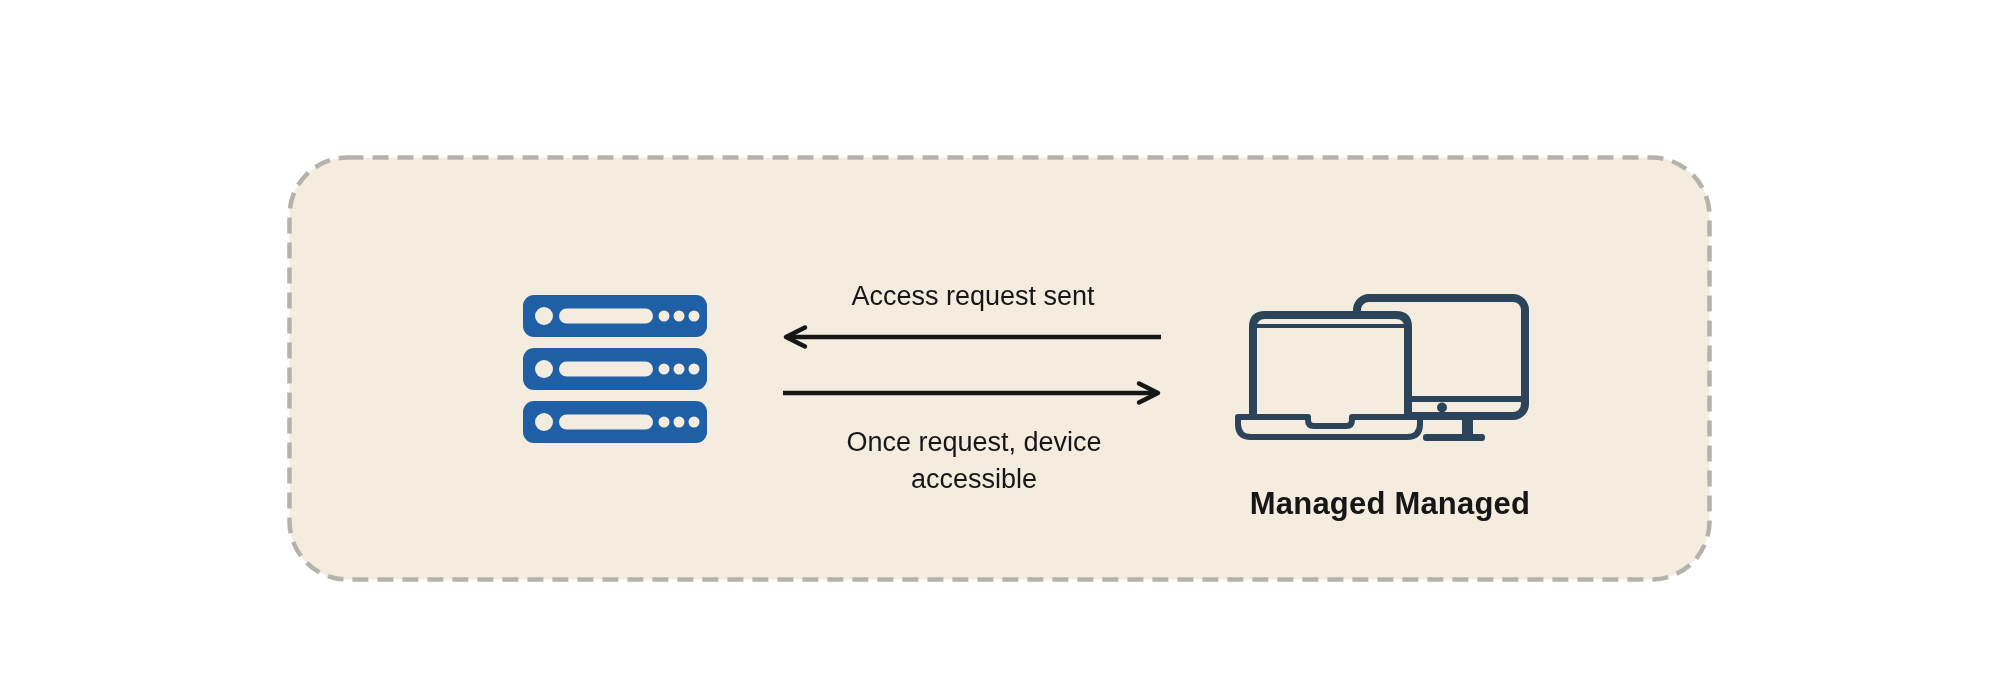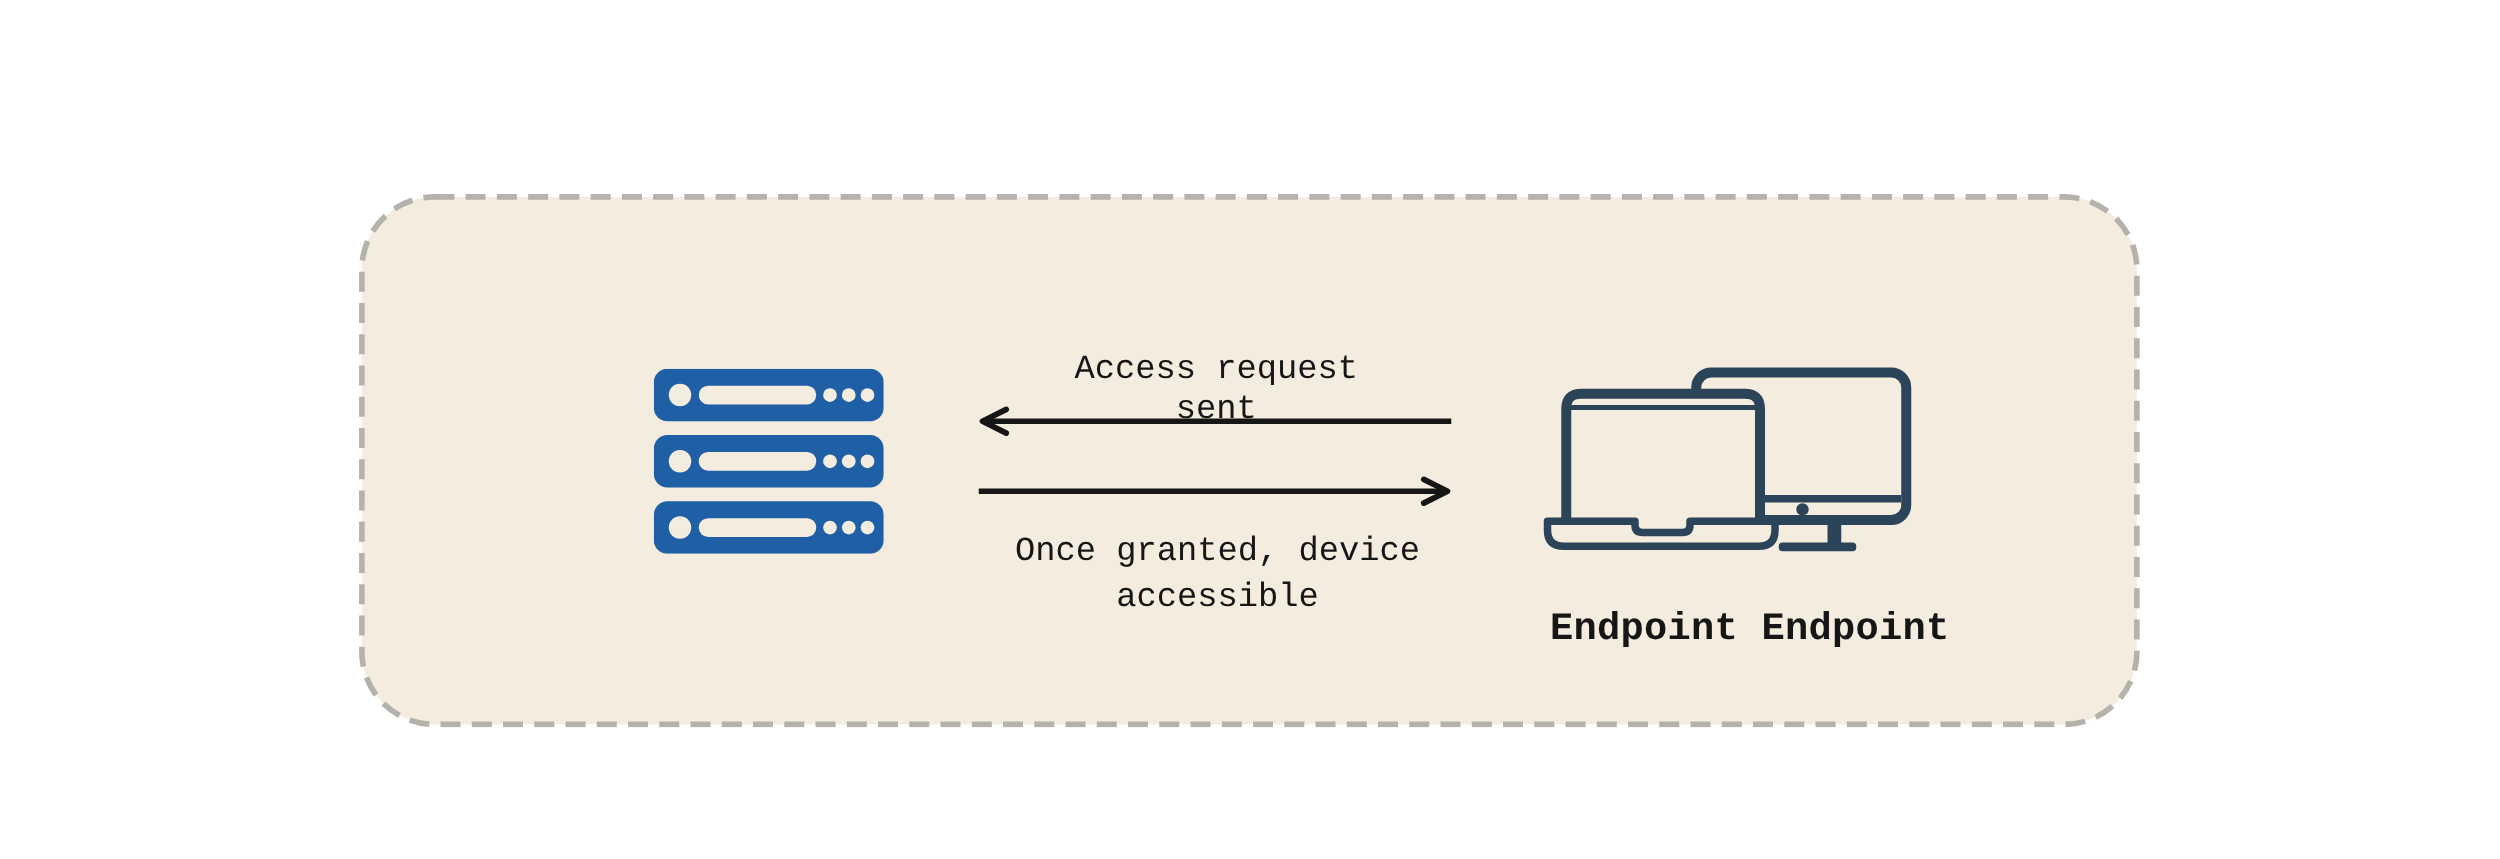--- a/index.html
+++ b/index.html
@@ -1,21 +1,21 @@
 <!DOCTYPE html>
 <html style="--panel-bg: #f3ecdf; --panel-border: #b5b1ab; --server-blue: #1e5fa6; --endpoint-navy: #2b4459; --ink: #161616;"><head>
 <meta charset="utf-8">
 <style>
   html,body{margin:0;padding:0;background:#ffffff;}
   .stage{
     position:relative;
     width:2000px;height:687px;
     background:#ffffff;
     overflow:hidden;
-    font-family:Liberation Mono, monospace;
+    font-family:Liberation Sans, sans-serif;
     color:var(--ink,#161616);
   }
   .abs{position:absolute;}
   .panel-border-svg{left:287px;top:155px;}
   .node-label{
     font-size:31px;
     font-weight:600;
     letter-spacing:0.2px;
     text-align:center;
     white-space:nowrap;
@@ -91,19 +91,19 @@
     <path d="M 28 3.5 L 9 13 L 28 22.5" fill="none" stroke="var(--ink)" stroke-width="4.5" stroke-linecap="round" stroke-linejoin="round"></path>
   </svg>
 
   <svg id="arrow-to-endpoint" class="abs" width="388" height="26" viewBox="0 0 388 26" aria-hidden="true">
     <line x1="4" y1="13" x2="378" y2="13" stroke="var(--ink)" stroke-width="4.5"></line>
     <path d="M 360 3.5 L 379 13 L 360 22.5" fill="none" stroke="var(--ink)" stroke-width="4.5" stroke-linecap="round" stroke-linejoin="round"></path>
   </svg>
 
   <div id="label-request" class="abs arrow-label">Access request sent</div>
 
-  <div id="label-granted" class="abs arrow-label">Once granted, device
+  <div id="label-granted" class="abs arrow-label">Once request, device
 accessible</div>
 
 
-  <div id="endpoint-label" class="abs node-label">Endpoint Endpoint</div>
+  <div id="endpoint-label" class="abs node-label">Managed Managed</div>
 
 </div>
 
 </body></html>

